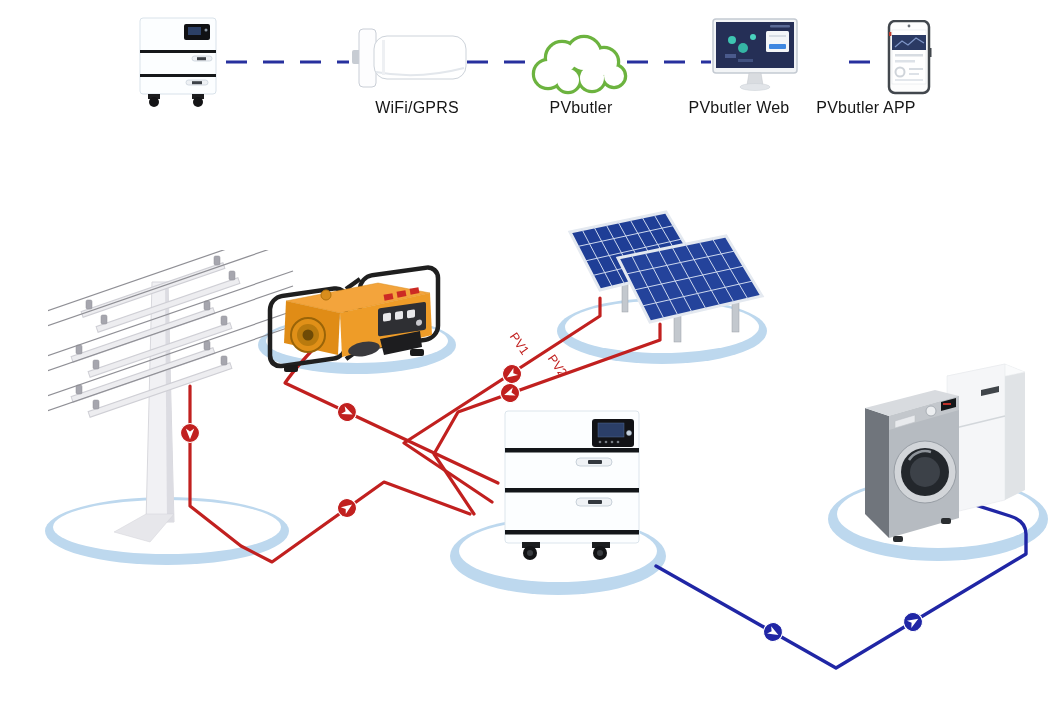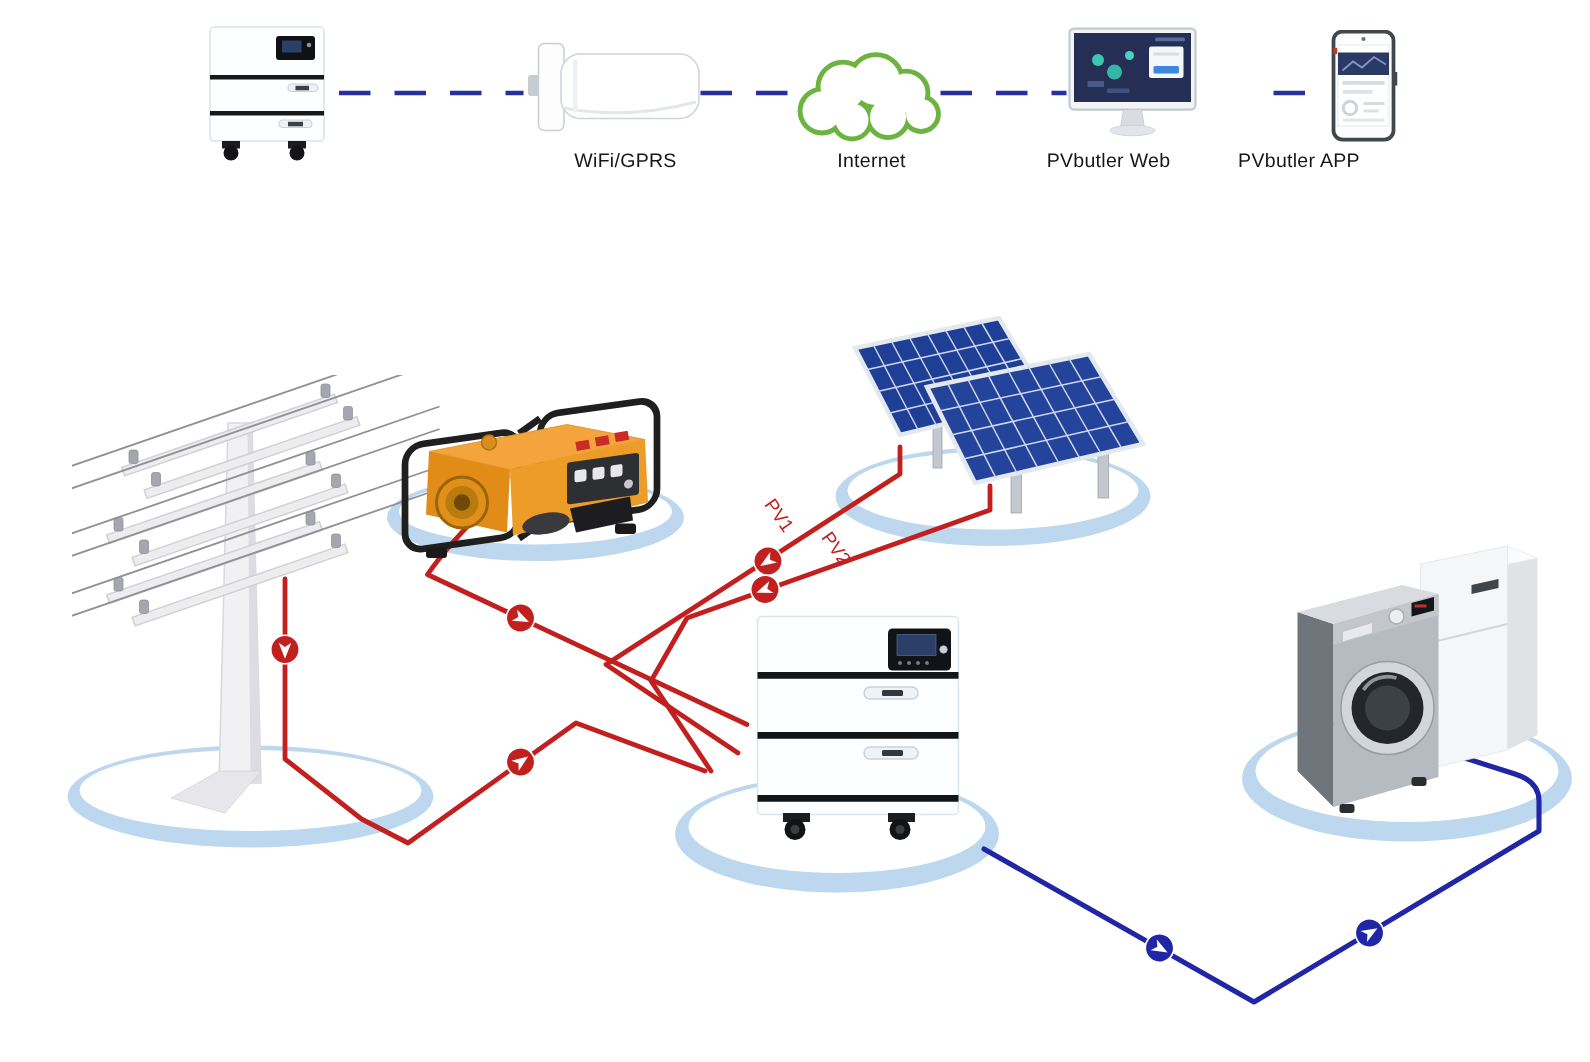--- a/index.html
+++ b/index.html
@@ -2,21 +2,21 @@
 <html><head>
 <meta charset="utf-8">
 <style>
   html,body{margin:0;padding:0;background:#ffffff;}
   body{width:1060px;height:708px;position:relative;overflow:hidden;
        font-family:"Liberation Sans", sans-serif;}
   .canvas{position:absolute;inset:0;}
   svg{display:block;}
   .scene-svg{position:absolute;left:0;top:0;z-index:1;pointer-events:none;}
   .device{position:absolute;z-index:2;}
-  .node-label{position:absolute;z-index:3;font-size:13px;color:#161616;
+  .node-label{position:absolute;z-index:3;font-size:16px;color:#161616;
               transform:translateX(-50%);white-space:nowrap;letter-spacing:.2px;}
 </style>
 </head>
 <body>
 
 <div class="canvas">
 
   <svg class="scene-svg" width="1060" height="708" viewBox="0 0 1060 708">
     <defs>
       <g id="flowArrow">
@@ -156,21 +156,21 @@
       <rect x="9" y="40" width="20" height="2.5" fill="#dde2e8"></rect>
       <circle cx="14" cy="52" r="4.5" fill="none" stroke="#cfd4da" stroke-width="2"></circle>
       <rect x="23" y="48" width="14" height="2" fill="#d7dce2"></rect>
       <rect x="23" y="53" width="10" height="2" fill="#dde2e8"></rect>
       <rect x="9" y="59" width="28" height="2" fill="#e3e7ec"></rect>
       <circle cx="23" cy="6" r="1.4" fill="#6a7077"></circle>
     </svg>
   </div>
 
   <div class="node-label" style="left:417px;top:99px">WiFi/GPRS</div>
-  <div class="node-label" style="left:581px;top:99px">Internet</div>
+  <div class="node-label" style="left:581px;top:99px">PVbutler</div>
   <div class="node-label" style="left:739px;top:99px">PVbutler Web</div>
   <div class="node-label" style="left:866px;top:99px">PVbutler APP</div>
 
   <div class="device" style="left:48px;top:250px">
     <svg width="250" height="315" viewBox="0 0 250 315">
       <polygon points="104,32 120,32 126,272 98,272" fill="#f1f1f4" stroke="#d8d8dd"></polygon>
       <polygon points="117,32 120,32 126,272 119,272" fill="#dcdce2"></polygon>
       <polygon points="98,264 126,264 102,292 66,282" fill="#e7e7eb" stroke="#d2d2d8" stroke-width="0.5"></polygon>
       <g fill="#ededf0" stroke="#cfcfd5">
         <rect x="30" y="37" width="150" height="6" transform="rotate(-19 105 40)"></rect>

